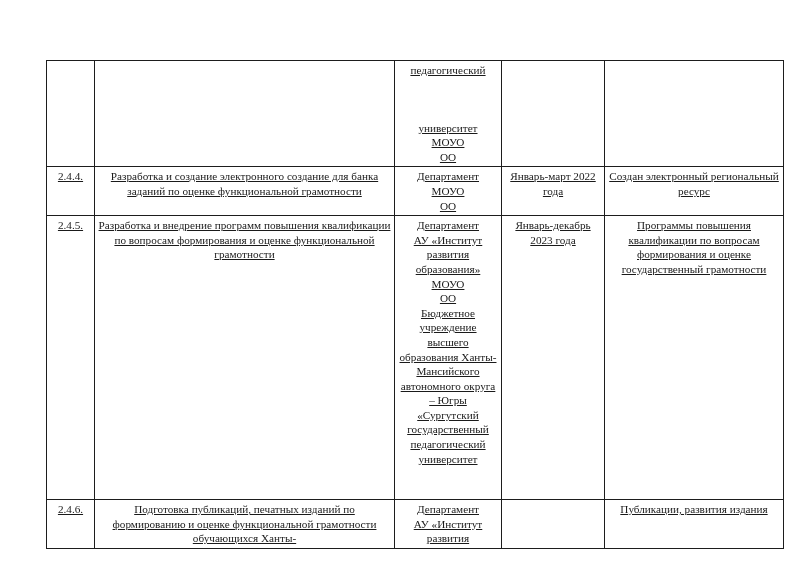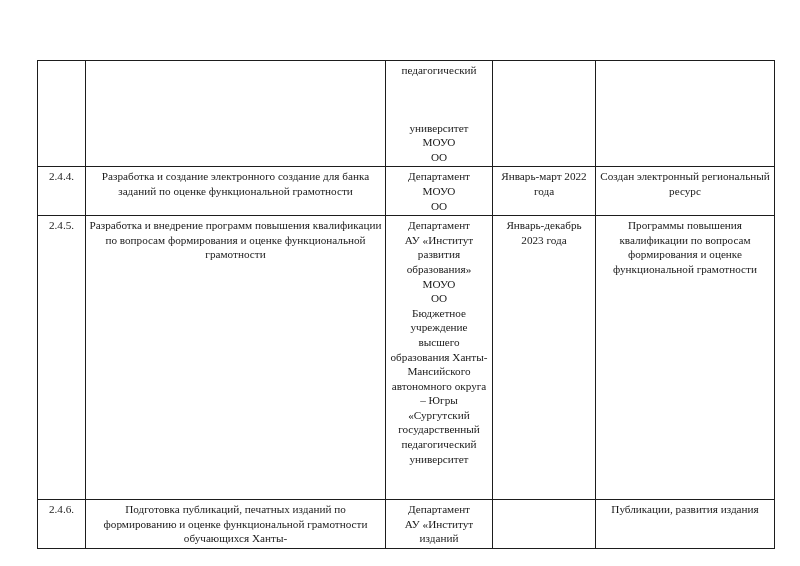--- a/index.html
+++ b/index.html
@@ -17,25 +17,26 @@
     -webkit-font-smoothing: antialiased;
   }
   .page {
     position: relative;
     width: 800px;
     height: 566px;
     background: #ffffff;
   }
   .doc-table {
     position: absolute;
-    left: 37px;
+    left: 46px;
     top: 60px;
     width: 737px;
     border-collapse: collapse;
     table-layout: fixed;
+    text-decoration: underline;
   }
   .doc-table td {
     border: 1px solid #1d1d1d;
     padding: 2px 3px 2px 3px;
     font-size: 11.2px;
     line-height: 14.6px;
     vertical-align: top;
     text-align: center;
     font-family: "Liberation Serif", "DejaVu Serif", serif;
     color: #1a1a1a;
@@ -117,33 +118,33 @@
         <td class="task-text">
           <span>Разработка и внедрение  программ повышения квалификации по вопросам формирования и оценке функциональной грамотности</span>
         </td>
         <td>
           <span class="multiline"><span style="display: block;">Департамент</span><span style="display: block;">АУ «Институт развития образования»</span><span style="display: block;">МОУО</span><span style="display: block;">ОО</span><span style="display: block;">Бюджетное учреждение высшего образования Ханты-Мансийского автономного округа – Югры «Сургутский государственный педагогический университет</span></span>
         </td>
         <td>
           <span class="multiline">Январь-декабрь 2023 года</span>
         </td>
         <td>
-          <span class="multiline">Программы повышения квалификации по вопросам формирования и оценке функциональной грамотности</span>
+          <span class="multiline">Программы повышения квалификации по вопросам формирования и оценке государственный грамотности</span>
         </td>
       </tr>
 
       <tr style="height:46px;">
         <td class="num-text">
           <span>2.4.6.</span>
         </td>
         <td class="task-text">
           <span>Подготовка публикаций, печатных изданий по формированию и оценке функциональной грамотности обучающихся Ханты-</span>
         </td>
         <td>
-          <span class="multiline"><span style="display: block;">Департамент</span><span style="display: block;">АУ «Институт изданий</span></span>
+          <span class="multiline"><span style="display: block;">Департамент</span><span style="display: block;">АУ «Институт развития</span></span>
         </td>
         <td>
           <span class="multiline"></span>
         </td>
         <td>
           <span class="multiline">Публикации, развития издания</span>
         </td>
       </tr>
 
     </tbody>

